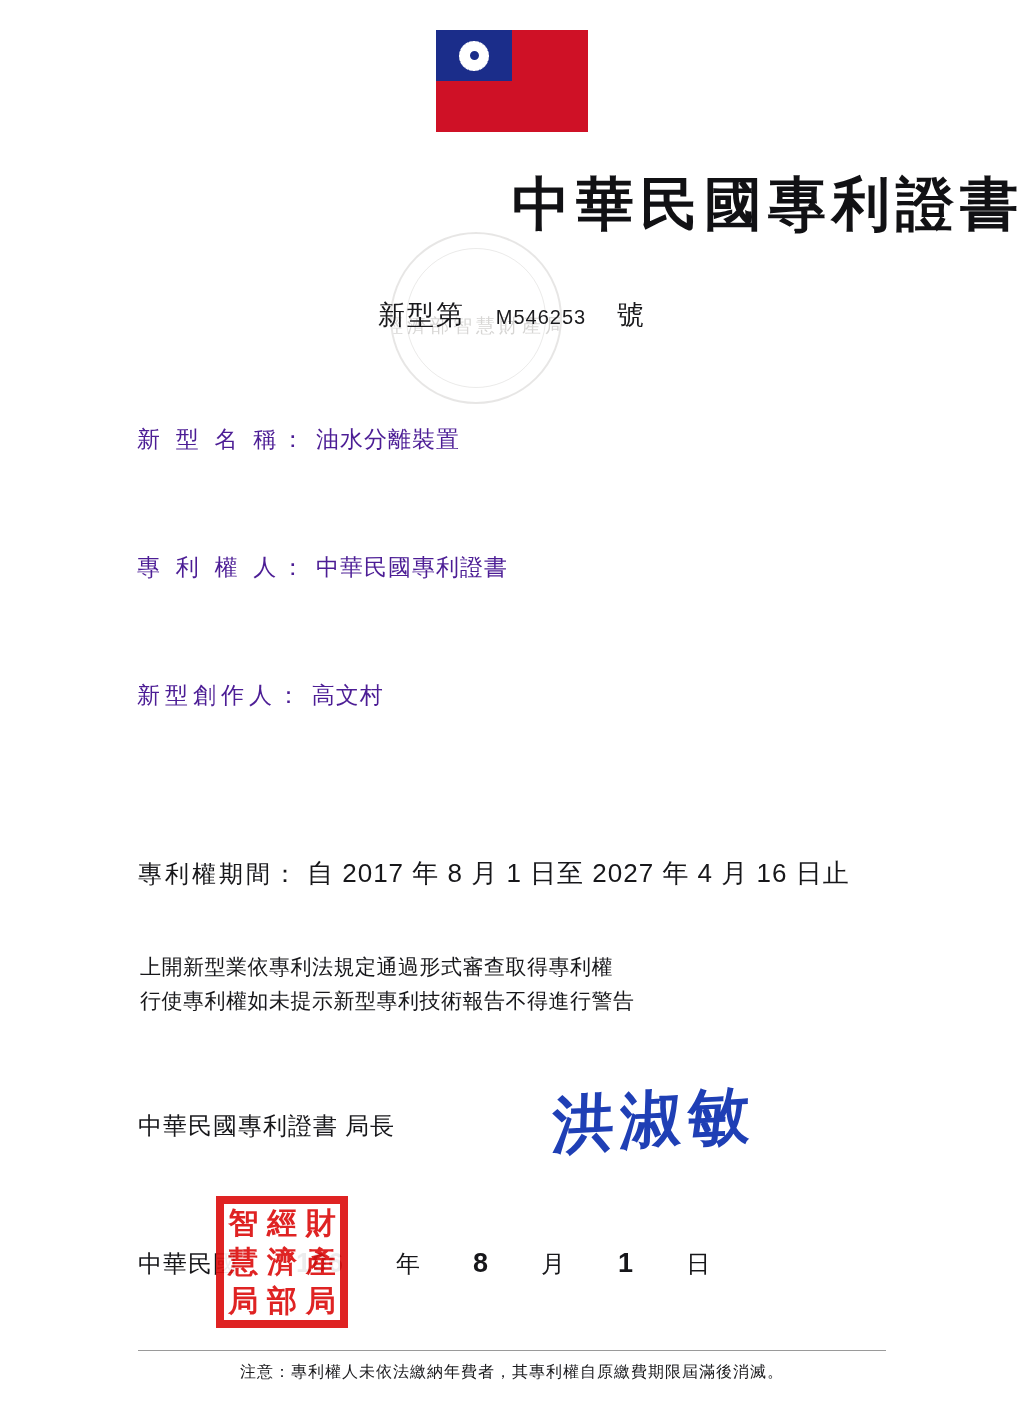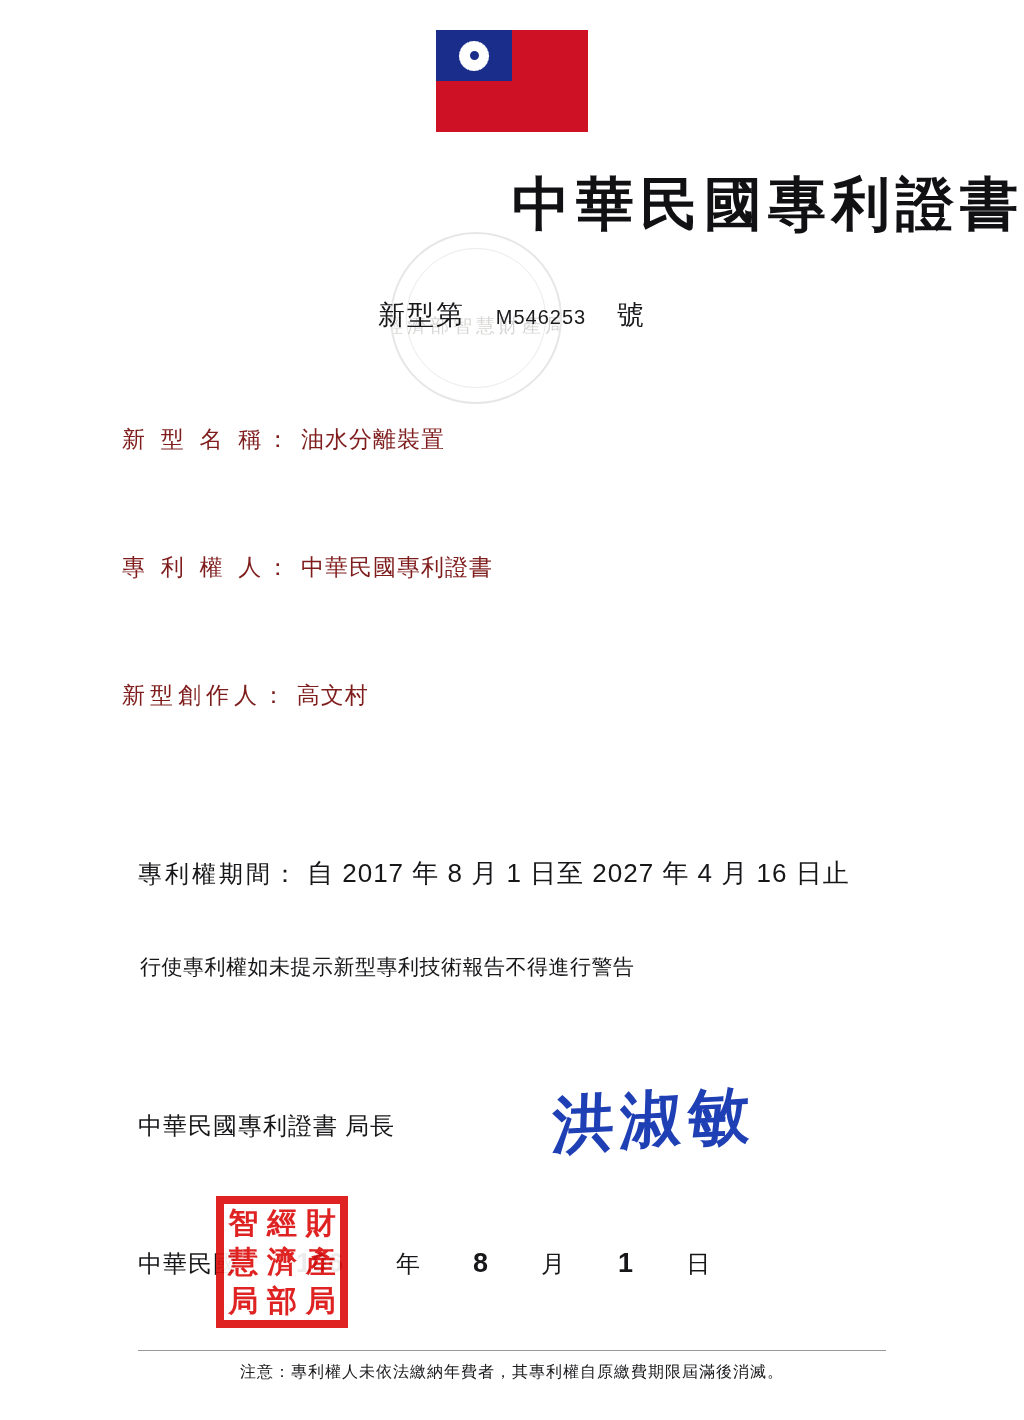--- a/index.html
+++ b/index.html
@@ -136,24 +136,24 @@
     font-size: 19px;
     letter-spacing: 4px;
     color: rgba(110,105,100,0.55);
     white-space: nowrap;
     margin-top: 8px;
   }
 
   
   .field {
     position: absolute;
-    left: 122px;
+    left: 137px;
     font-size: 23px;
     letter-spacing: 1px;
-    color: #7f1d1d;
+    color: #4c1d95;
     white-space: nowrap;
     z-index: 2;
   }
   .field .lab {
     letter-spacing: 5px;
   }
   .field .val {
     letter-spacing: 1px;
   }
   .field-name  { top: 424px; }
@@ -324,20 +324,21 @@
   <span class="lab">新型創作人：</span>
   <span class="val">高文村</span>
 </div>
 
 <div class="field-term">
   <span class="lab">專利權期間：</span>
   <span class="big">自 2017 年 8 月 1 日至 2027 年 4 月 16 日止</span>
 </div>
 
 <div class="notes">
+  <div>上開新型業依專利法規定通過形式審查取得專利權</div>
   <div>行使專利權如未提示新型專利技術報告不得進行警告</div>
 </div>
 
 <div class="office-line">中華民國專利證書 局長</div>
 <div class="signature">洪淑敏</div>
 
 <div class="date-line">
   <span>中華民國</span>
   <span class="sp1"></span>
   <span class="numbig">106</span>

